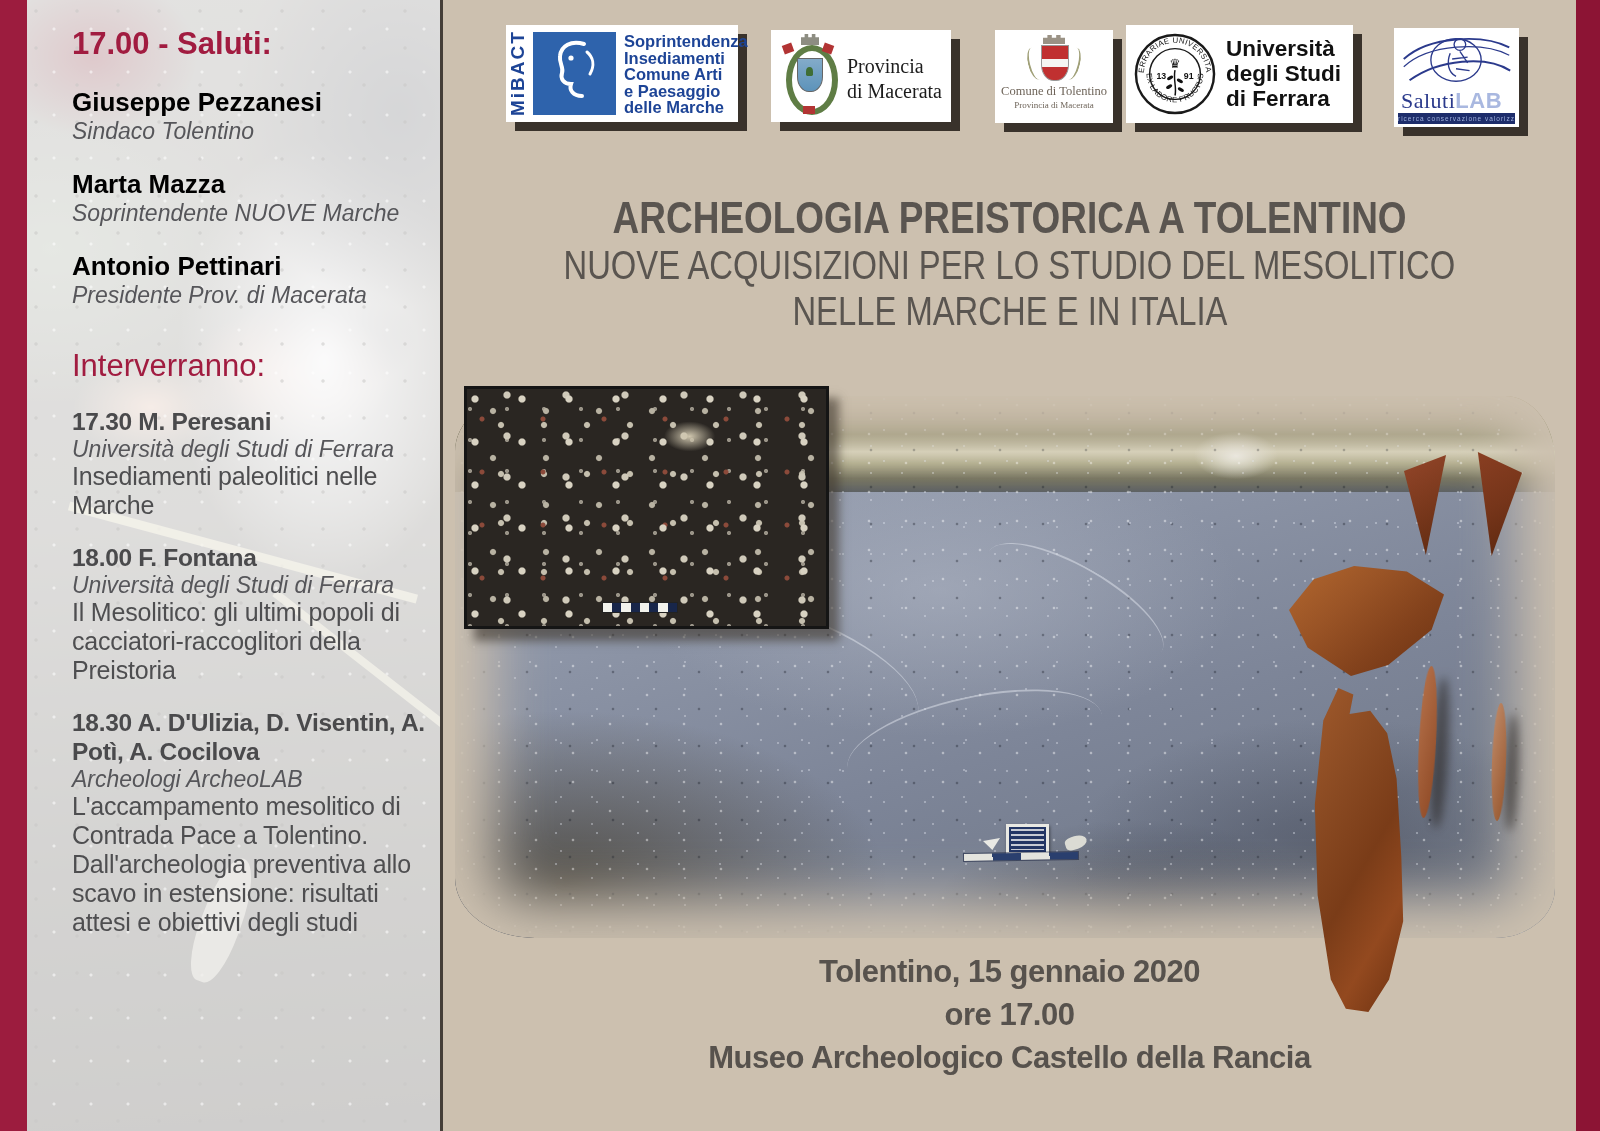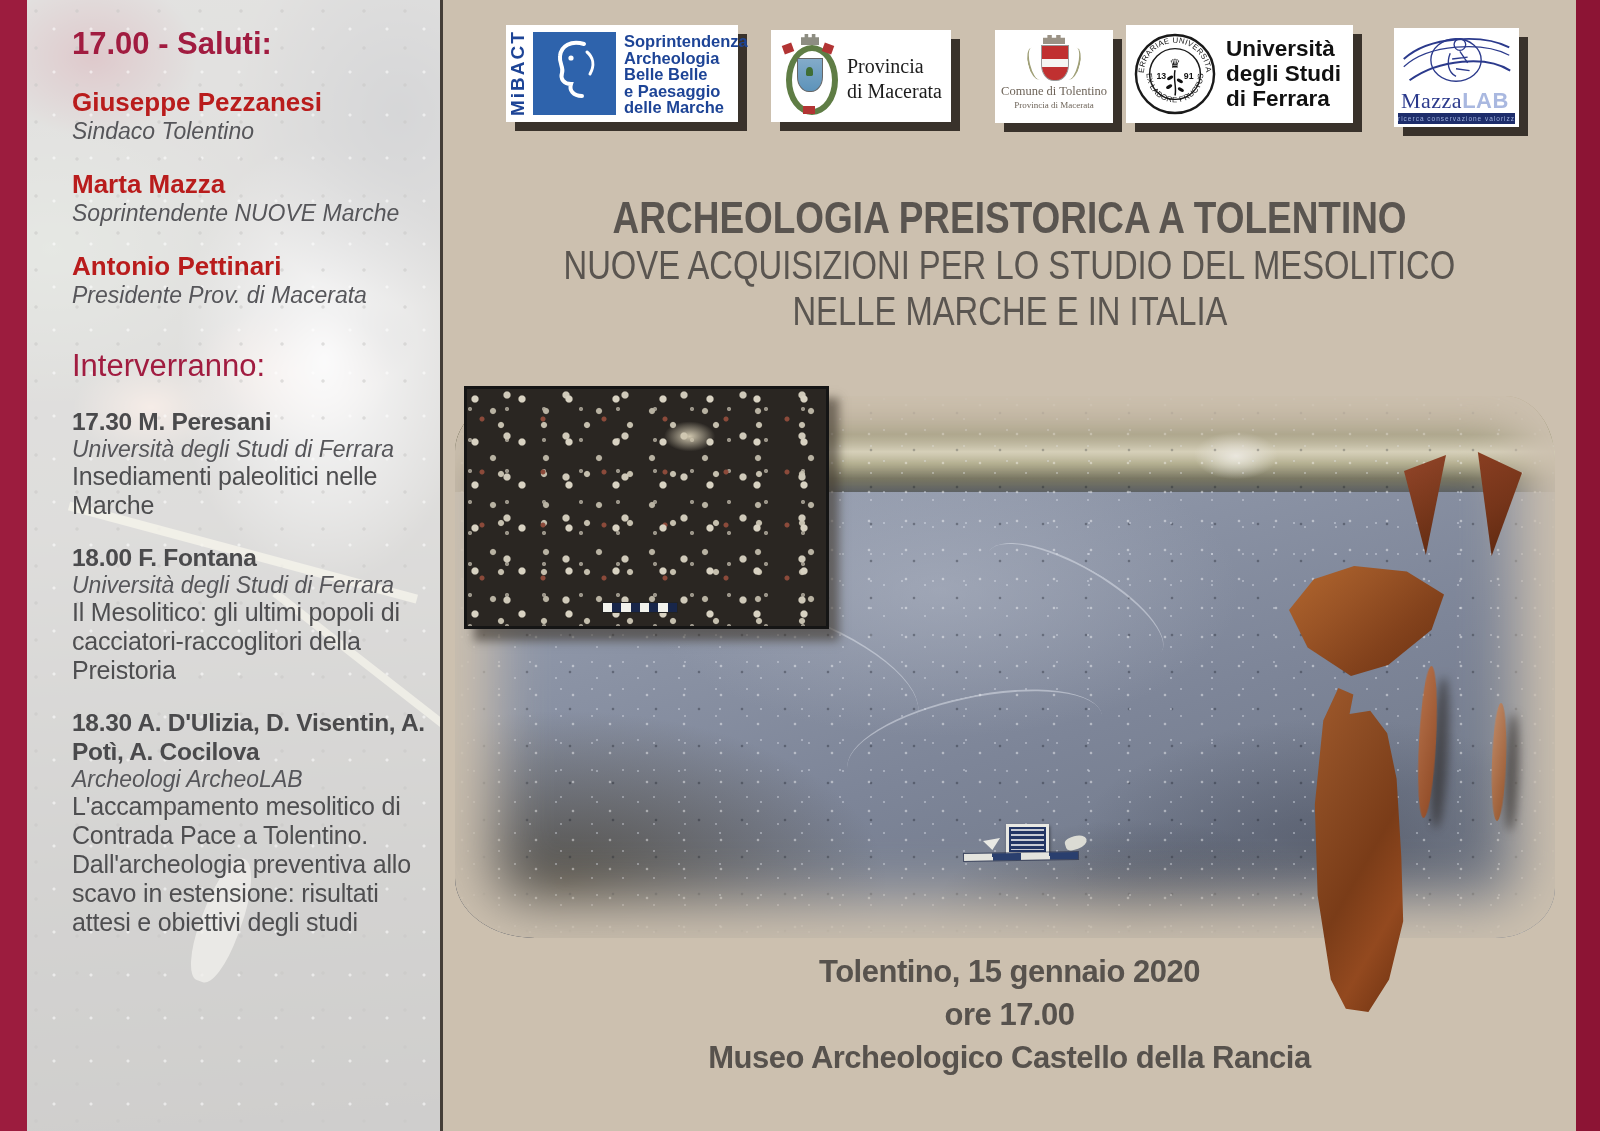--- a/index.html
+++ b/index.html
@@ -30,21 +30,21 @@
           transform:rotate(15deg);opacity:.8;}
   .stick2{position:absolute;left:225px;top:655px;width:215px;height:8px;background:#d2ccab;
           transform:rotate(38deg);opacity:.8;}
   .sb-trowel{position:absolute;left:175px;top:855px;width:40px;height:130px;background:#c4beb2;
           border-radius:50% 50% 42% 42%;transform:rotate(20deg);opacity:.8;}
   .sidebar-overlay{position:absolute;inset:0;background:rgba(255,255,255,.75);}
   .sidebar-content{position:absolute;left:45px;top:26px;width:362px;color:#4e4e50;}
 
   .p-heading{font-size:31px;font-weight:bold;color:#a11c40;}
   .person{margin-top:25px;}
-  .person-name{font-size:26px;font-weight:bold;color:#b91c1c;line-height:30px;}
+  .person-name{font-size:26px;font-weight:bold;color:#000000;line-height:30px;}
   .person-role{font-size:23px;font-style:italic;color:#56565a;line-height:26px;margin-top:1px;}
   .p-heading2{font-size:31px;font-weight:normal;color:#a11c40;margin-top:40px;}
   .talk{margin-top:23px;}
   .talk-head{font-size:24.5px;font-weight:bold;color:#4a4a4c;letter-spacing:-.3px;line-height:29px;}
   .talk-aff{font-size:23px;font-style:italic;color:#56565a;line-height:26px;}
   .talk-title{font-size:25px;color:#4e4e50;line-height:29px;letter-spacing:-.2px;}
 
   
   .main{position:absolute;left:443px;top:0;width:1133px;height:100%;}
 
@@ -246,22 +246,22 @@
       <div class="mibact-sq">
         <svg width="83" height="83" viewBox="0 0 83 83">
           <rect width="83" height="83" fill="#2e63ac"></rect>
           <path d="M51 12 C38 8 28 14 27 24 C26 32 31 35 29 41 C27 47 31 52 38 52 C36 58 40 64 49 64" fill="none" stroke="#fff" stroke-width="4" stroke-linecap="round"></path>
           <path d="M54 20 C60 25 62 33 57 42" fill="none" stroke="#fff" stroke-width="3" stroke-linecap="round"></path>
           <circle cx="38" cy="26" r="2.6" fill="#fff"></circle>
         </svg>
       </div>
       <div class="mibact-text">
         <div>Soprintendenza</div>
-        <div>Archeologia</div>
-        <div>Belle Belle</div>
+        <div>Insediamenti</div>
+        <div>Comune Arti</div>
         <div>e Paesaggio</div>
         <div>delle Marche</div>
       </div>
     </div>
 
     <div class="logo-box logo-comune">
       <div class="com-crown"></div>
       <div class="com-shield-wrap">
         <div class="com-br-l"></div>
         <div class="com-shield"></div>
@@ -325,21 +325,21 @@
         <svg width="117" height="60" viewBox="0 0 117 62" fill="none" stroke="#2b3a8c">
           <path d="M4 30 C30 6 86 4 113 18" stroke-width="2"></path>
           <path d="M4 38 C30 14 86 12 113 26" stroke-width="1.2"></path>
           <path d="M10 52 C40 30 90 26 114 42" stroke-width="2"></path>
           <ellipse cx="58" cy="31" rx="26" ry="22" stroke-width="1.4"></ellipse>
           <circle cx="62" cy="15" r="6" stroke-width="1.4"></circle>
           <path d="M52 24 C48 34 50 44 58 48 M62 22 L70 34 M54 30 L70 28 M58 40 L72 42" stroke-width="1.4"></path>
         </svg>
       </div>
       <div class="al-word">
-        <span class="w1">Mazza</span><span class="w2">LAB</span>
+        <span class="w1">Saluti</span><span class="w2">LAB</span>
       </div>
       <div class="al-strip">ricerca  conservazione  valorizzazione</div>
     </div>
 
     <div class="title-block">
       <div class="title-l1">
         <span class="sqz1">ARCHEOLOGIA PREISTORICA A TOLENTINO</span>
       </div>
       <div class="title-l2">
         <span class="sqz2">NUOVE ACQUISIZIONI PER LO STUDIO DEL MESOLITICO</span>

